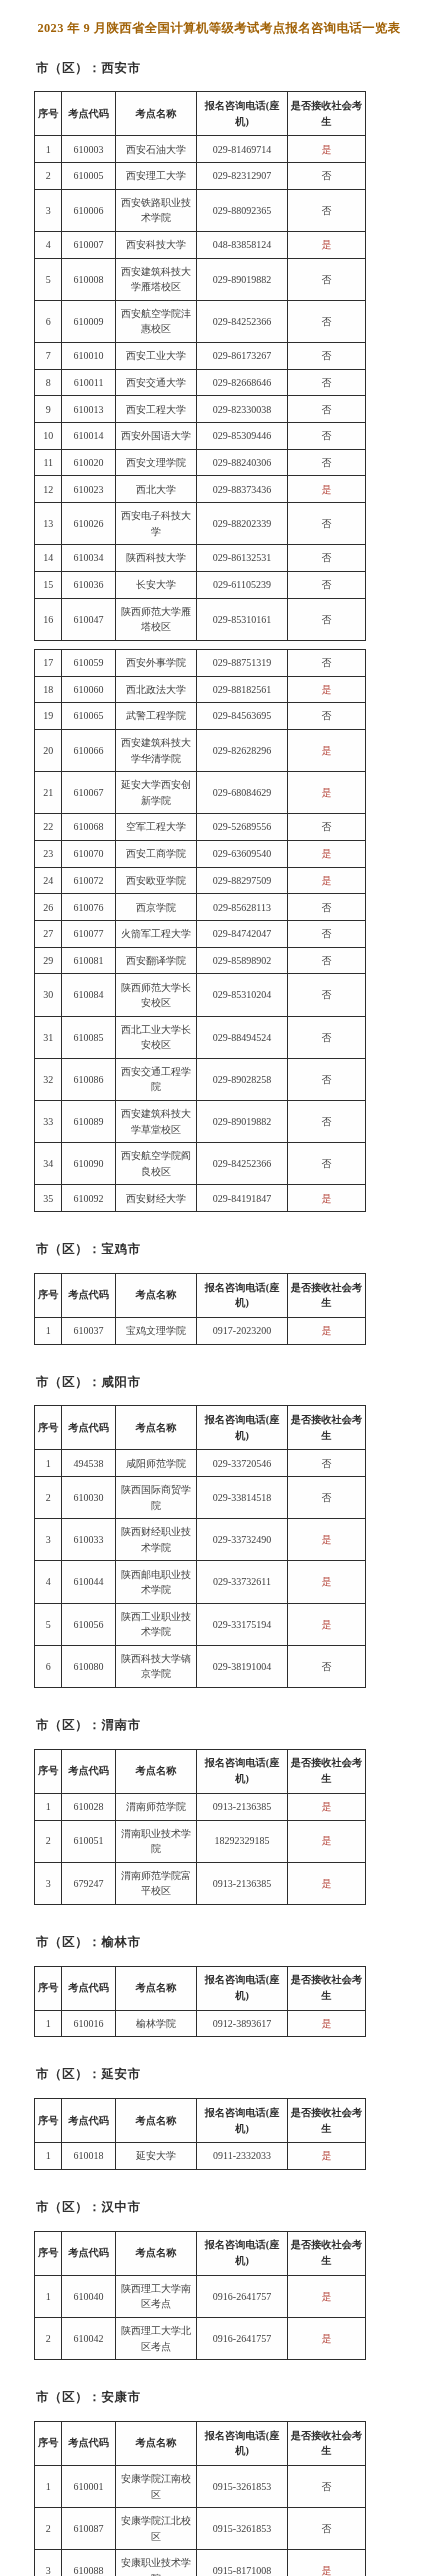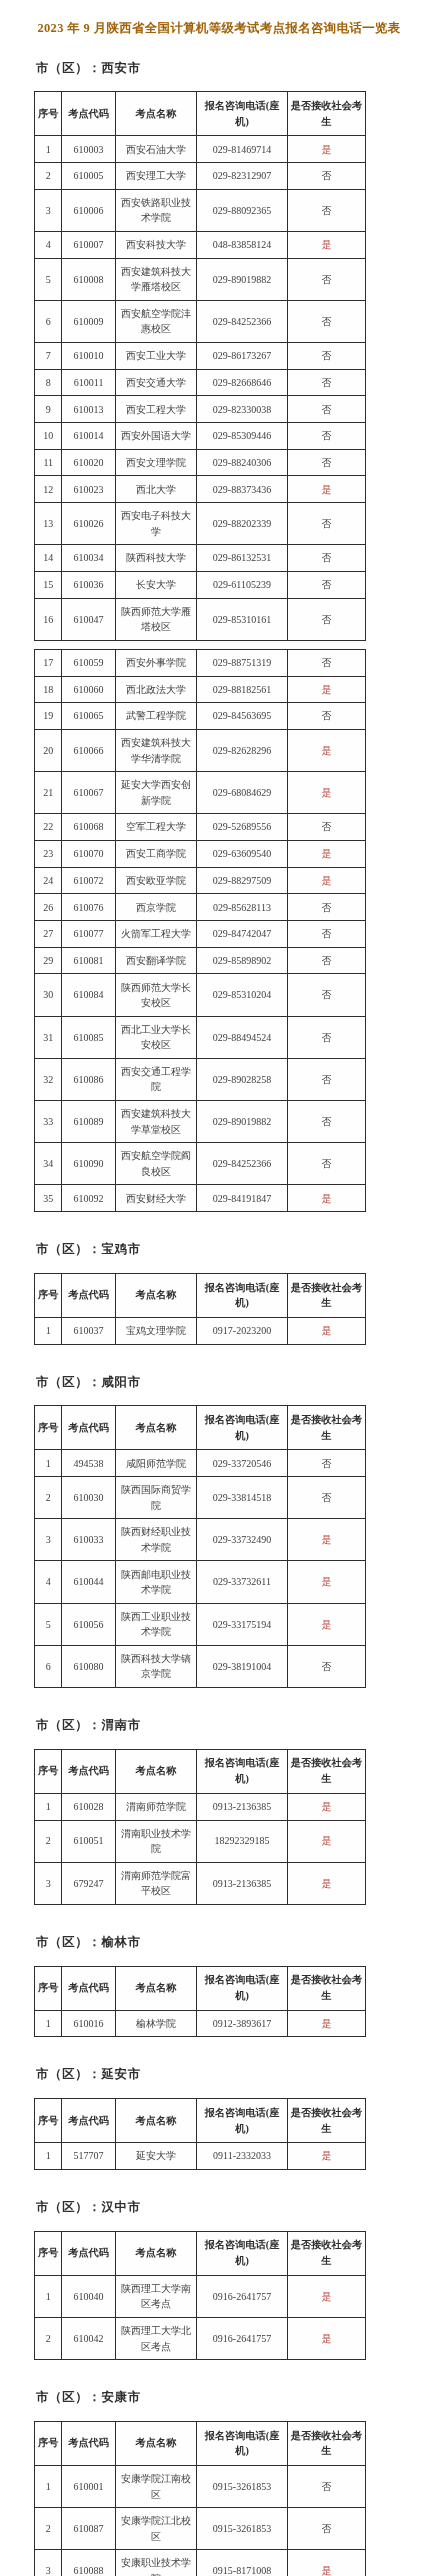--- a/index.html
+++ b/index.html
@@ -534,21 +534,21 @@
               <th>序号</th>
               <th>考点代码</th>
               <th>考点名称</th>
               <th>报名咨询电话(座机)</th>
               <th>是否接收社会考生</th>
             </tr>
           </thead>
           <tbody>
             <tr>
               <td>1</td>
-              <td>517707</td>
+              <td>610018</td>
               <td>延安大学</td>
               <td>0911-2332033</td>
               <td class="accept-yes">是</td>
             </tr>
           </tbody>
         </table>
       </div>
       <div class="section">
         <div class="section-title">市（区）：汉中市</div>
         <table class="site-table">

